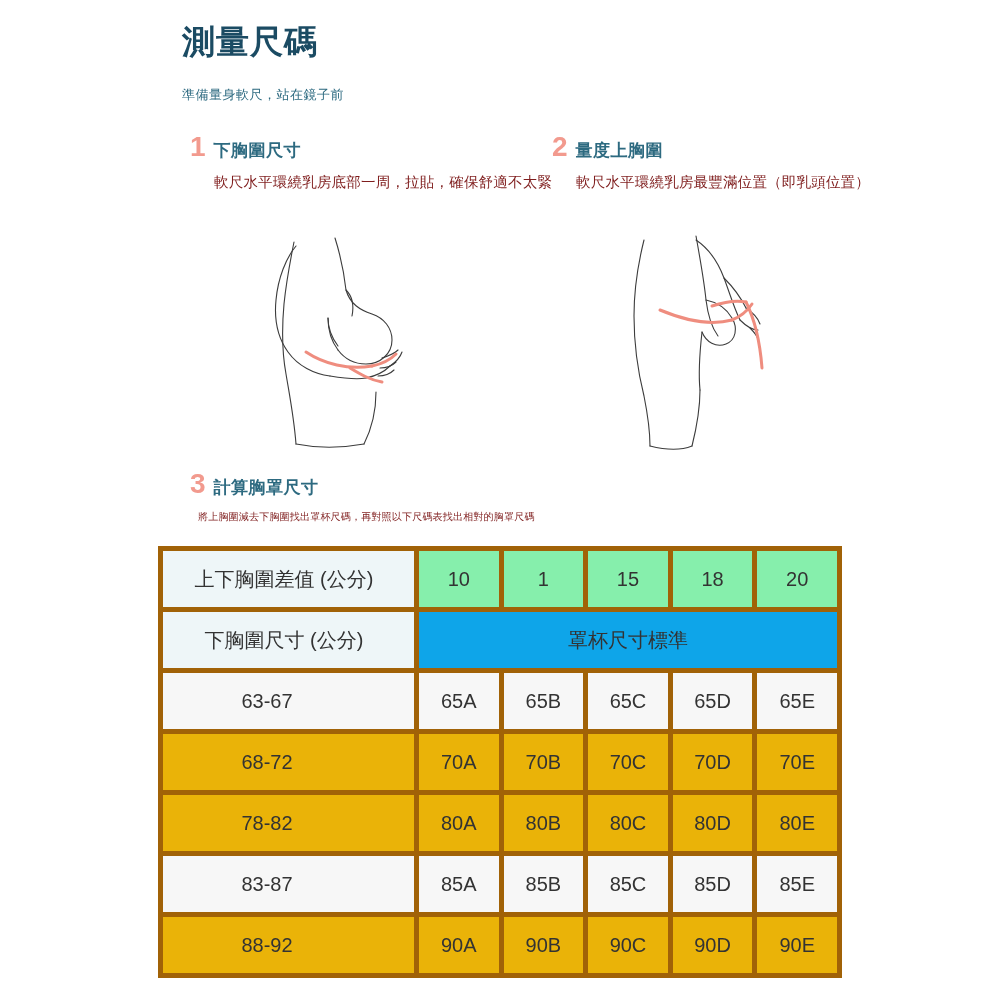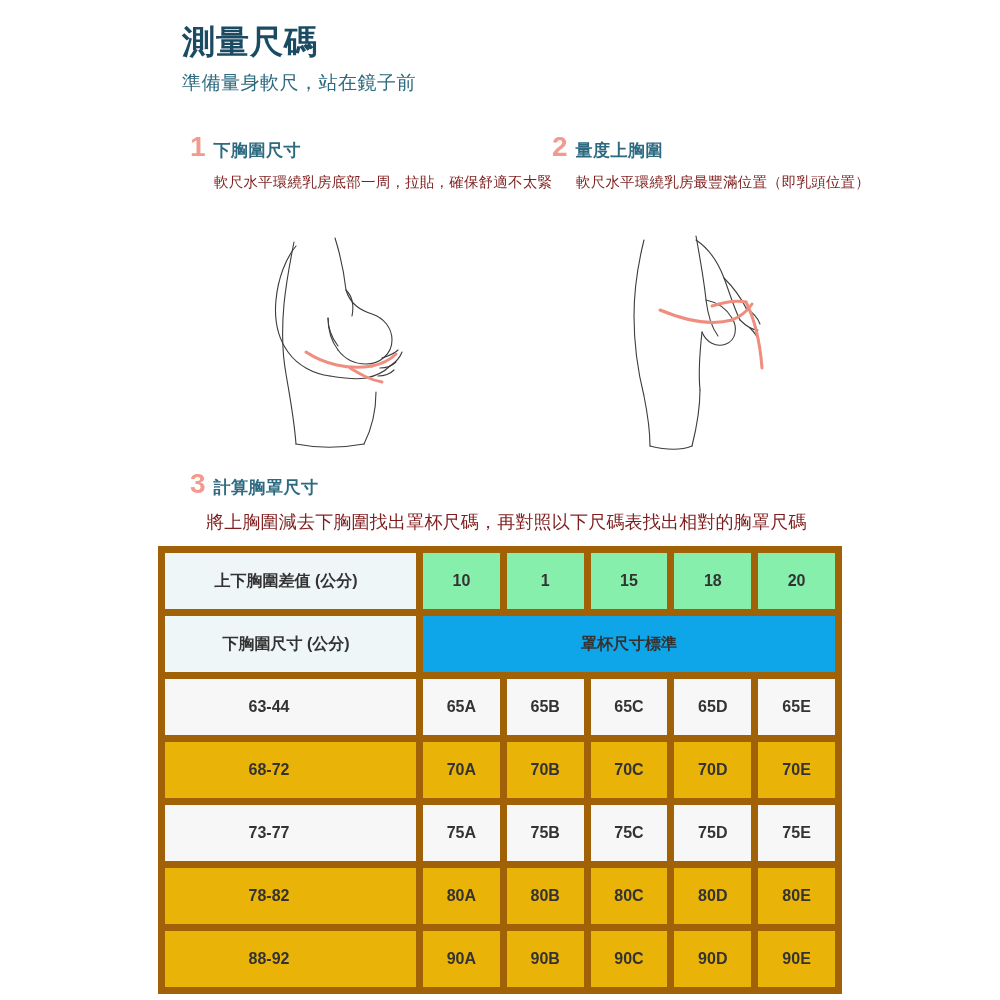--- a/index.html
+++ b/index.html
@@ -30,23 +30,23 @@
   }
   .main-title {
     font-size: 33px;
     font-weight: bold;
     color: #1b4b63;
     letter-spacing: 1px;
     line-height: 1.2;
     margin: 0;
   }
   .sub-title {
-    font-size: 19px;
+    font-size: 13px;
     color: #2d6a80;
-    margin-top: 8px;
+    margin-top: 24px;
     letter-spacing: 0.5px;
   }
 
   
   .step {
     position: absolute;
   }
   .step-head {
     display: flex;
     align-items: baseline;
@@ -71,23 +71,23 @@
     margin-top: 9px;
     margin-left: 24px;
     letter-spacing: 0.2px;
   }
 
   #step1 { left: 190px; top: 133px; }
   #step2 { left: 552px; top: 133px; }
   #step3 { left: 190px; top: 470px; }
 
   #step3 .step-desc {
-    margin-left: 16px;
+    margin-left: 8px;
     margin-top: 10px;
-    font-size: 18px;
+    font-size: 10px;
     text-align: right;
   }
 
   
   .illu {
     position: absolute;
   }
   #illu1 { left: 232px; top: 232px; }
   #illu2 { left: 600px; top: 232px; }
 
@@ -97,27 +97,27 @@
     left: 158px;
     top: 546px;
     width: 684px;
   }
   table.size-table {
     border-collapse: collapse;
     width: 684px;
     table-layout: fixed;
   }
   table.size-table td {
-    border: 7px solid #a16207;
+    border: 5px solid #a16207;
     text-align: center;
-    font-size: 16px;
+    font-size: 20px;
     color: #333;
     height: 54px;
     vertical-align: middle;
-    font-weight: bold;
+    font-weight: normal;
   }
   td.head-label {
     background: #eef6f8;
     font-size: 16.5px;
     font-weight: normal;
     color: #333;
     text-align: center;
     width: 240px;
     padding-right: 10px;
   }
@@ -257,51 +257,51 @@
           <td class="head-val">15</td>
           <td class="head-val">18</td>
           <td class="head-val">20</td>
         </tr>
         <tr>
           <td class="head-label">下胸圍尺寸 (公分)</td>
           <td class="head-span" colspan="5">罩杯尺寸標準</td>
         </tr>
 
         <tr class="row-a">
-          <td class="rowlabel">63-44</td>
+          <td class="rowlabel">63-67</td>
           <td class="cell">65A</td>
           <td class="cell">65B</td>
           <td class="cell">65C</td>
           <td class="cell">65D</td>
           <td class="cell">65E</td>
         </tr>
         <tr class="row-b">
           <td class="rowlabel">68-72</td>
           <td class="cell">70A</td>
           <td class="cell">70B</td>
           <td class="cell">70C</td>
           <td class="cell">70D</td>
           <td class="cell">70E</td>
         </tr>
-        <tr class="row-a">
-          <td class="rowlabel">73-77</td>
-          <td class="cell">75A</td>
-          <td class="cell">75B</td>
-          <td class="cell">75C</td>
-          <td class="cell">75D</td>
-          <td class="cell">75E</td>
-        </tr>
         <tr class="row-b">
           <td class="rowlabel">78-82</td>
           <td class="cell">80A</td>
           <td class="cell">80B</td>
           <td class="cell">80C</td>
           <td class="cell">80D</td>
           <td class="cell">80E</td>
         </tr>
+        <tr class="row-a">
+          <td class="rowlabel">83-87</td>
+          <td class="cell">85A</td>
+          <td class="cell">85B</td>
+          <td class="cell">85C</td>
+          <td class="cell">85D</td>
+          <td class="cell">85E</td>
+        </tr>
         <tr class="row-b">
           <td class="rowlabel">88-92</td>
           <td class="cell">90A</td>
           <td class="cell">90B</td>
           <td class="cell">90C</td>
           <td class="cell">90D</td>
           <td class="cell">90E</td>
         </tr>
       </tbody>
     </table>

